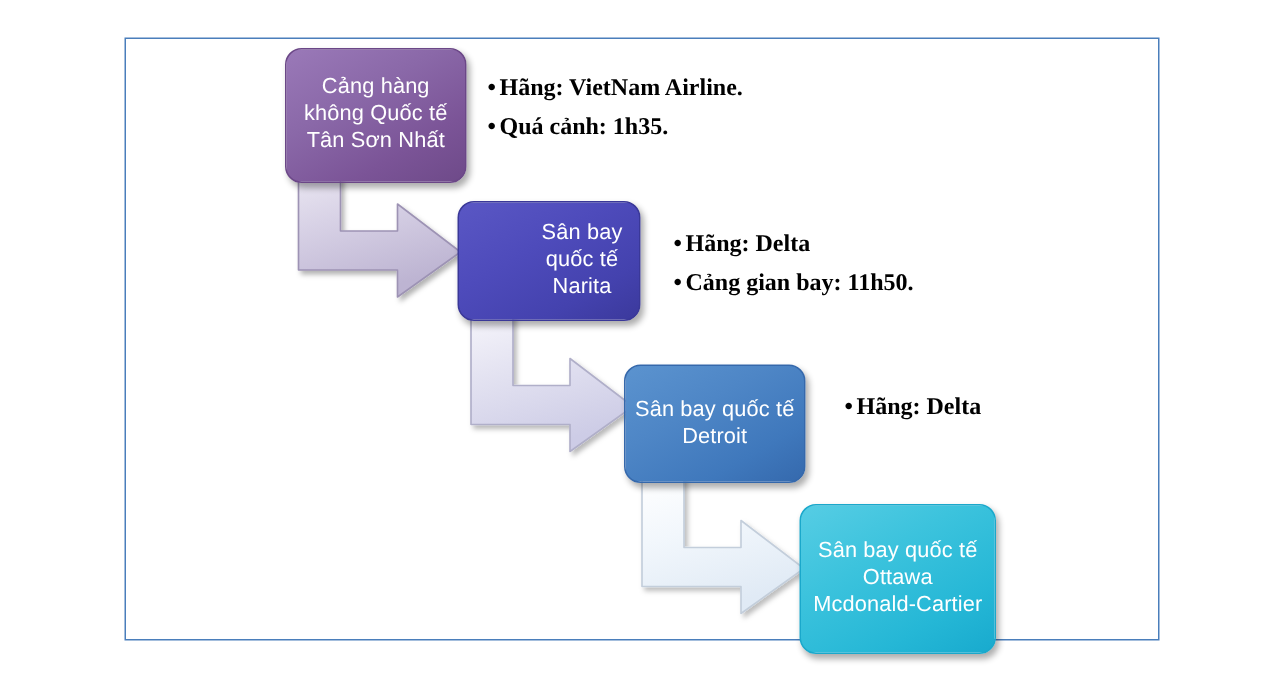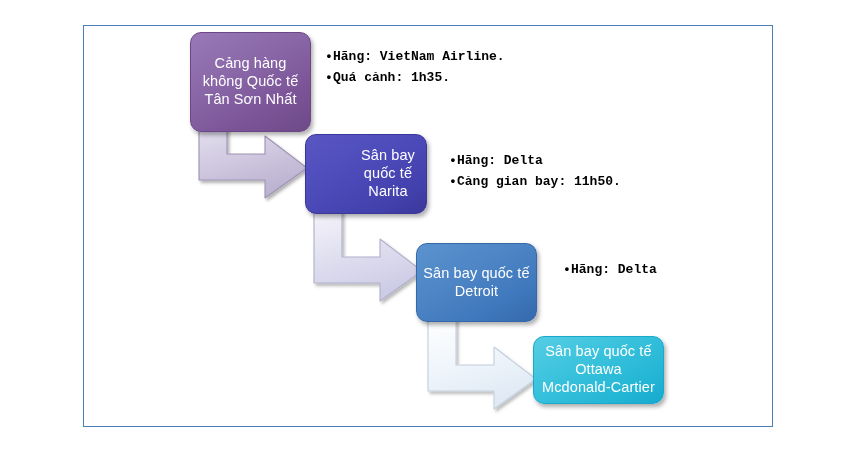--- a/index.html
+++ b/index.html
@@ -38,21 +38,21 @@
     color: #ffffff;
     line-height: 1.22;
     letter-spacing: .1px;
     box-shadow: 2px 3px 4px rgba(0,0,0,.32);
     z-index: 4;
   }
   .node .label { display: block; padding: 0 6px; }
 
   
   #node-origin {
-    left: 190px; top: 32px; width: 121px; height: 100px;
+    left: 190px; top: 32px; width: 121px; height: 90px;
     font-size: 14.5px;
     background: linear-gradient(150deg, #9a79b8 0%, #8a68a8 38%, #7b5497 72%, #6e4a89 100%);
     border: 1px solid #6b4787;
   }
   
   #node-narita {
     left: 305px; top: 134px; width: 122px; height: 80px;
     font-size: 14.5px;
     background: linear-gradient(150deg, #5a57c4 0%, #4e4bbb 40%, #4442ae 75%, #3b399c 100%);
     border: 1px solid #3a3898;
@@ -60,32 +60,32 @@
   }
   
   #node-detroit {
     left: 416px; top: 243px; width: 121px; height: 79px;
     font-size: 14.5px;
     background: linear-gradient(150deg, #5b93cf 0%, #4e86c6 38%, #3f78bc 74%, #3569ad 100%);
     border: 1px solid #3568ab;
   }
   
   #node-ottawa {
-    left: 533px; top: 336px; width: 131px; height: 68px;
+    left: 533px; top: 336px; width: 131px; height: 100px;
     font-size: 14.5px;
     background: linear-gradient(150deg, #56cde4 0%, #3cc3dd 36%, #25b7d6 74%, #18aace 100%);
     border: 1px solid #1aa8cb;
   }
 
   
   .info {
     position: absolute;
     color: #000000;
-    font-size: 13px;
-    font-family: Liberation Mono, monospace;
+    font-size: 16px;
+    font-family: Liberation Serif, serif;
     font-weight: 600;
     line-height: 1.62;
     white-space: nowrap;
     z-index: 3;
   }
   .info .bullet-row { display: block; }
   .info .bullet-row::before {
     content: "\2022";
     display: inline-block;
     width: 8px;

